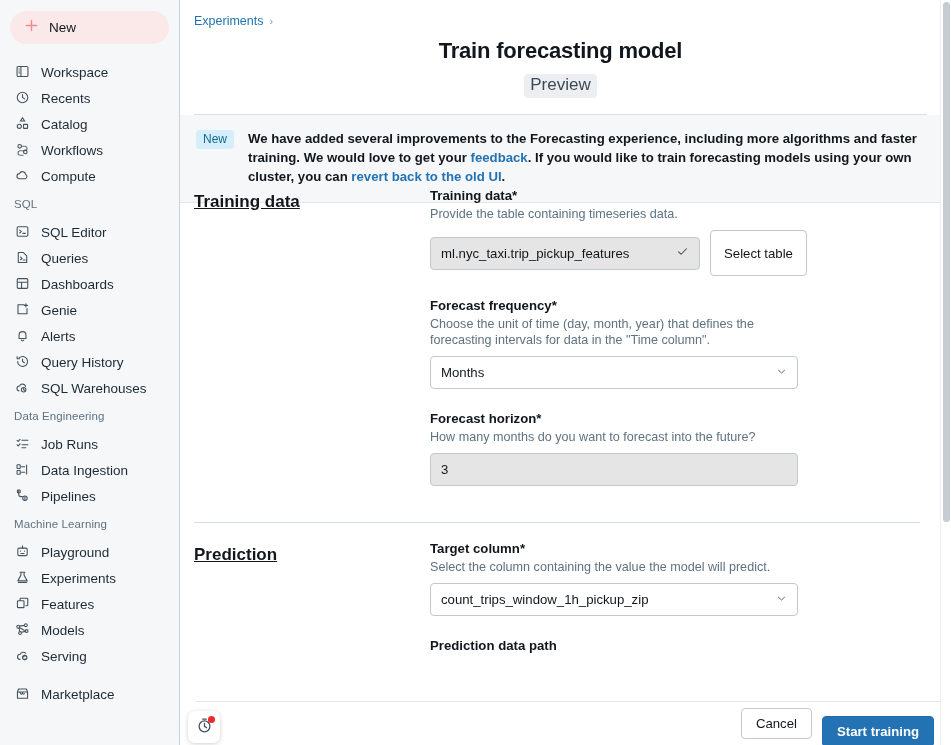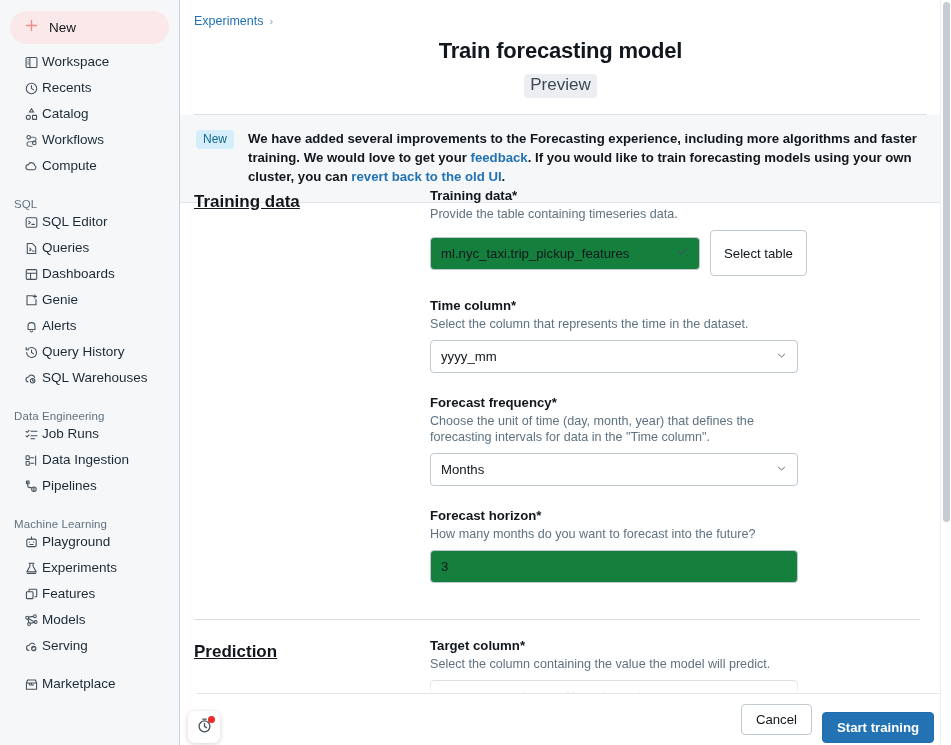--- a/index.html
+++ b/index.html
@@ -23,25 +23,24 @@
     display: flex; align-items: center; gap: 10px;
     margin: 3px 10px 10px 10px;
     height: 33px; padding: 0 14px;
     background: #fbe9ea; border-radius: 17px;
     cursor: pointer;
   }
   .new-btn .plus { color: #f08b8b; font-size: 19px; line-height: 1; font-weight: 400; margin-top:-2px;}
   .new-btn .lbl { font-size: 13.5px; color: #11171c; font-weight: 400; }
 
   .nav-item {
-    display: flex; align-items: flex-start; gap: 2px;
+    display: flex; align-items: flex-end; gap: 10px;
     height: 26px; padding: 0 12px 0 14px;
     cursor: pointer; color: #1b2a35;
     font-size: 13.5px;
-    margin-left: 9px;
   }
   .nav-item .ico { width: 17px; height: 17px; flex: 0 0 17px; display: flex; align-items: center; justify-content: center; }
   .nav-item .ico svg { display:block; }
   .nav-item .txt { white-space: nowrap; }
 
   .nav-group {
     font-size: 11.5px; color: #5f7281;
     padding: 14px 14px 4px 14px; letter-spacing: .1px;
   }
   .nav-spacer { height: 12px; }
@@ -89,21 +88,21 @@
   .section { display: flex; padding: 18px 0 0 14px; }
   .sec-title { width: 236px; flex: 0 0 236px; font-size: 17px; font-weight: 700; color: #11171c; padding-top: 4px; text-decoration: underline; }
   .fields { flex: 1 1 auto; }
   .field { margin-bottom: 22px; }
   .f-label { font-size: 13.2px; font-weight: 700; color: #11171c; margin-bottom: 3px; }
   .f-help { font-size: 12.6px; color: #5f7281; line-height: 16px; margin-bottom: 8px; max-width: 360px; }
 
   .input-row { display: flex; align-items: center; gap: 10px; }
   .text-input {
     width: 270px; height: 33px; border: 1px solid #c0c8d0; border-radius: 4px;
-    background: #15803d; display: flex; align-items: center;
+    background: #e5e5e5; display: flex; align-items: center;
     padding: 0 10px; font-size: 13.2px; color: #11171c;
     position: relative; cursor: text;
   }
   .text-input.wide { width: 368px; }
   .text-input .val { flex: 1 1 auto; white-space: nowrap; overflow: hidden; }
   .check { color: #44525d; font-size: 14px; margin-left: 6px; }
   .btn-secondary {
     height: 46px; border: 1px solid #c0c8d0; border-radius: 4px;
     background: #fff; font-size: 13.2px; color: #11171c;
     padding: 0 13px; display: flex; align-items: center; cursor: pointer;
@@ -117,21 +116,21 @@
   .divider { height: 1px; background: #d7dde3; margin: 14px 20px 0 14px; }
 
   .fade-mask {
     position: absolute; left: 0; right: 11px; bottom: 50px; height: 26px;
     background: linear-gradient(to bottom, rgba(255,255,255,0), #ffffff);
     pointer-events: none;
   }
 
   
   .footer {
-    position: absolute; left: 16px; right: 0; bottom: 0; height: 52px;
+    position: absolute; left: 16px; right: 0; bottom: 0; height: 44px;
     background: #ffffff; border-top: 1px solid #e2e6ea;
     display: flex; align-items: center; justify-content: flex-end;
     padding-right: 17px; gap: 10px;
   }
   .btn-cancel {
     height: 31px; padding: 0 14px; border: 1px solid #c0c8d0;
     border-radius: 4px; background: #fff; font-size: 13.2px;
     color: #11171c; display: flex; align-items: center; cursor: pointer;
   }
   .btn-primary {
@@ -441,32 +440,20 @@
                 <span class="check">
                   <svg width="13" height="13" viewBox="0 0 16 16" fill="none" stroke="#44525d" stroke-width="1.3">
                       <path d="M3.2 8.4 6.4 11.4 12.8 4.6" stroke-linecap="round" stroke-linejoin="round"></path>
                     </svg>
                 </span>
               </div>
               <div class="btn-secondary">Select table</div>
             </div>
           </div>
 
-          <div class="field">
-            <div class="f-label">Time column*</div>
-            <div class="f-help">Select the column that represents the time in the dataset.</div>
-            <div class="select">
-              <span>yyyy_mm</span>
-              <span class="chev">
-                <svg width="11" height="11" viewBox="0 0 16 16" fill="none" stroke="#55606b" stroke-width="1.4">
-                    <path d="M3.6 6.2 8 10.2l4.4-4" stroke-linecap="round" stroke-linejoin="round"></path>
-                  </svg>
-              </span>
-            </div>
-          </div>
 
           <div class="field">
             <div class="f-label">Forecast frequency*</div>
             <div class="f-help">Choose the unit of time (day, month, year) that defines the forecasting intervals for data in the "Time column".</div>
             <div class="select">
               <span>Months</span>
               <span class="chev">
                 <svg width="11" height="11" viewBox="0 0 16 16" fill="none" stroke="#55606b" stroke-width="1.4">
                     <path d="M3.6 6.2 8 10.2l4.4-4" stroke-linecap="round" stroke-linejoin="round"></path>
                   </svg>

